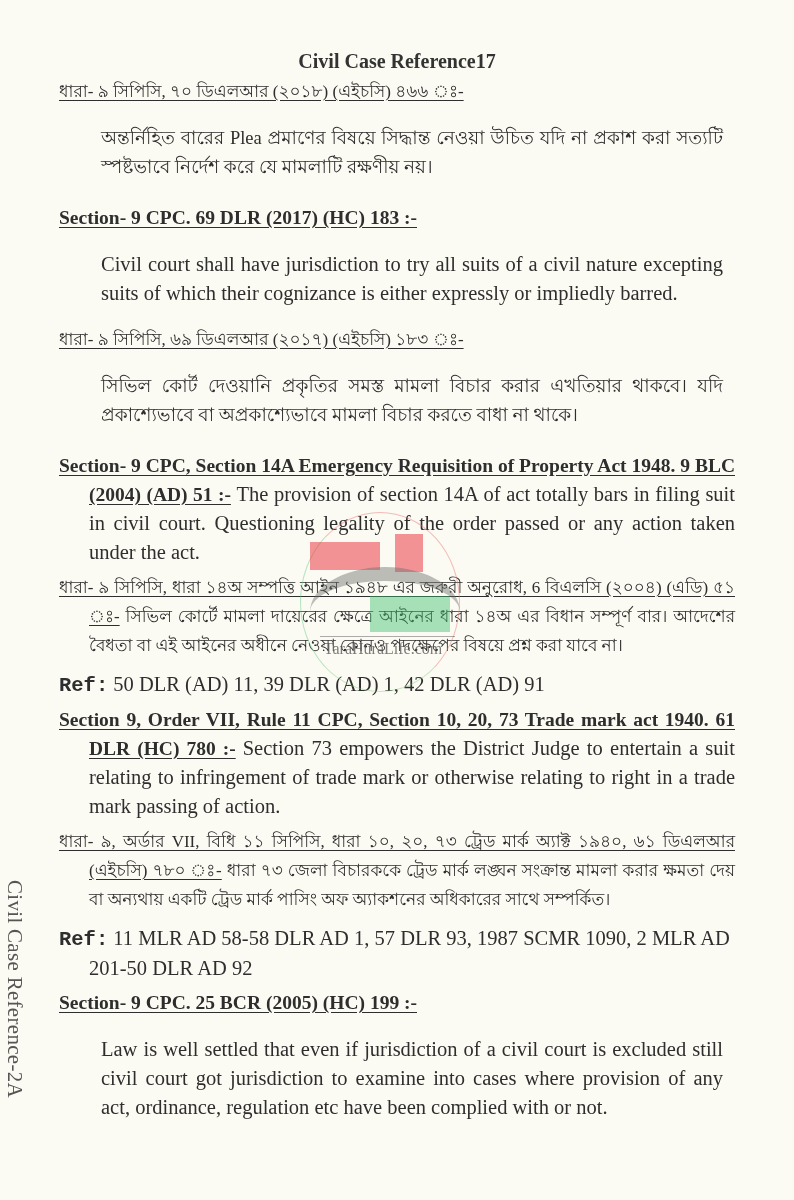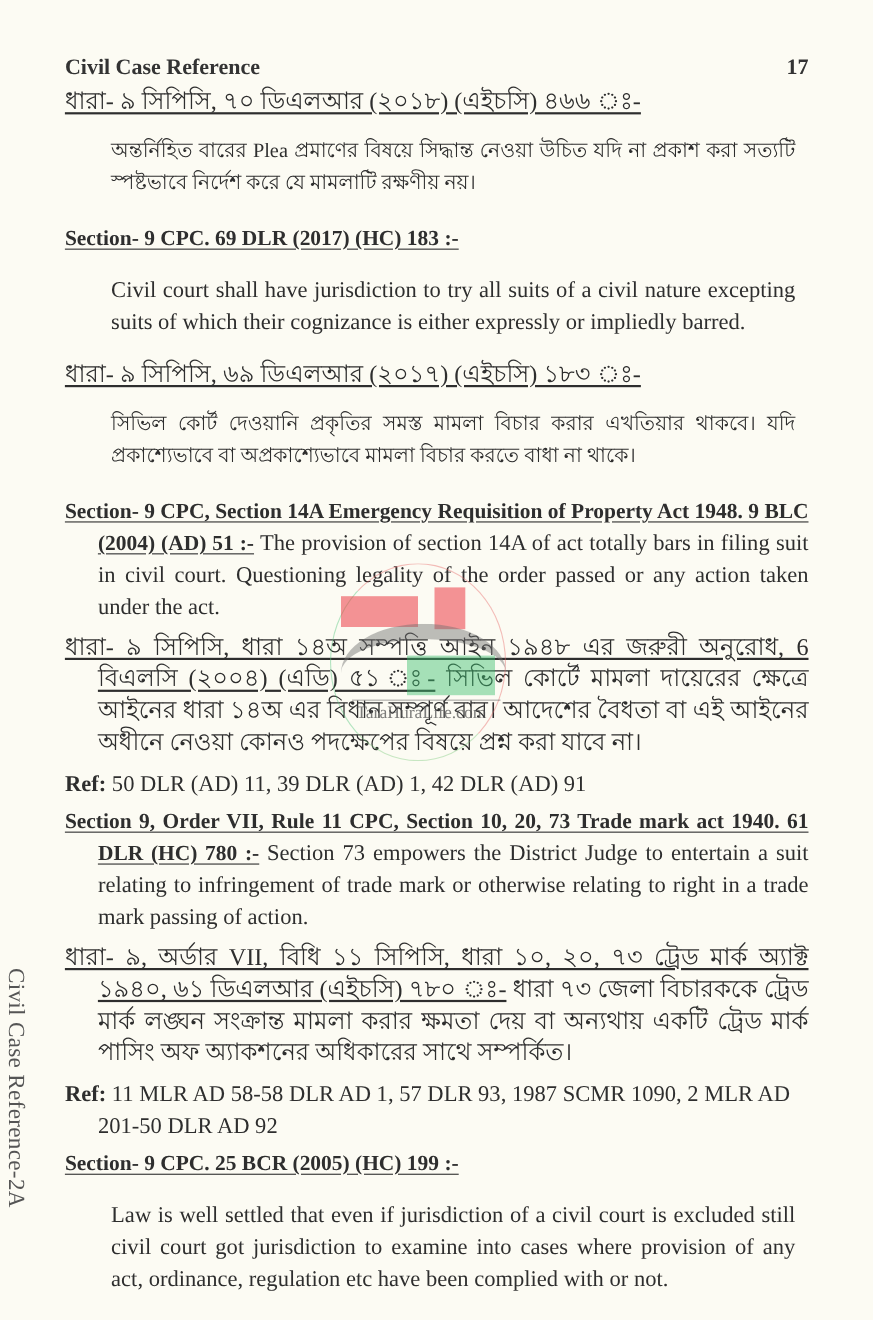--- a/index.html
+++ b/index.html
@@ -5,43 +5,43 @@
   html, body { margin: 0; padding: 0; }
   body {
     width: 794px; height: 1200px; overflow: hidden; position: relative;
     background: #fcfbf3;
     font-family: "Liberation Serif", serif;
     color: #2e2e2e;
   }
   .page { position: absolute; left: 0; top: 0; width: 794px; height: 1200px; }
   .running-head {
     position: absolute; left: 59px; top: 50px; width: 676px;
-    display: flex; justify-content: space-between; align-items: baseline;
+    display: flex; justify-content: center; align-items: baseline;
     font-weight: bold; font-size: 20px; color: #333;
   }
   .side-label {
     position: absolute; left: 2px; top: 880px;
     writing-mode: vertical-rl;
     font-size: 21px; color: #555; letter-spacing: 0.3px;
   }
   .content { position: absolute; left: 59px; top: 78px; width: 676px; }
   .heading {
     font-weight: bold; font-size: 19.5px; text-decoration: underline;
     text-underline-offset: 3px; line-height: 28px; margin: 0;
   }
-  .heading.bn { font-weight: normal; font-size: 22px; }
+  .heading.bn { font-weight: normal; font-size: 17px; }
   .heading.hang { padding-left: 30px; text-indent: -30px; text-align: justify; }
   .heading.hang .tail { font-weight: normal; text-decoration: none; display: inline; }
   .heading.hang .head-part { text-decoration: underline; text-underline-offset: 3px; }
   .body-text {
     padding-left: 30px; font-size: 20.5px; line-height: 29px; text-align: justify; margin: 12px;
   }
   .body-text.bn { font-size: 18.5px; line-height: 29px; }
   .ref { font-size: 20.5px; line-height: 29px; padding-left: 30px; text-indent: -30px; margin: 0; }
-  .ref b { font-weight: bold; }
+  .ref b { font-weight: bold; font-family: Liberation Mono, monospace; }
   .gap-s { height: 6px; }
   .gap-m { height: 10px; }
   .watermark {
     position: absolute; left: 300px; top: 512px; width: 160px; height: 180px;
     pointer-events: none;
   }
   .watermark .ring {
     position: absolute; left: 0; top: 0; width: 158px; height: 178px;
     border-radius: 50%;
     border: 1.5px solid rgba(230,110,110,0.45);

